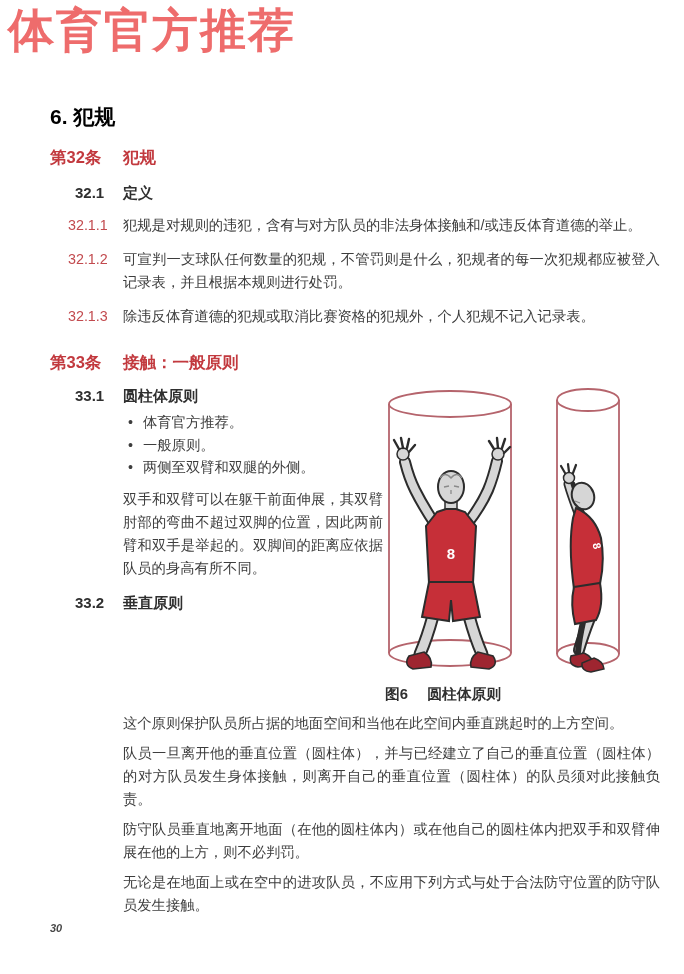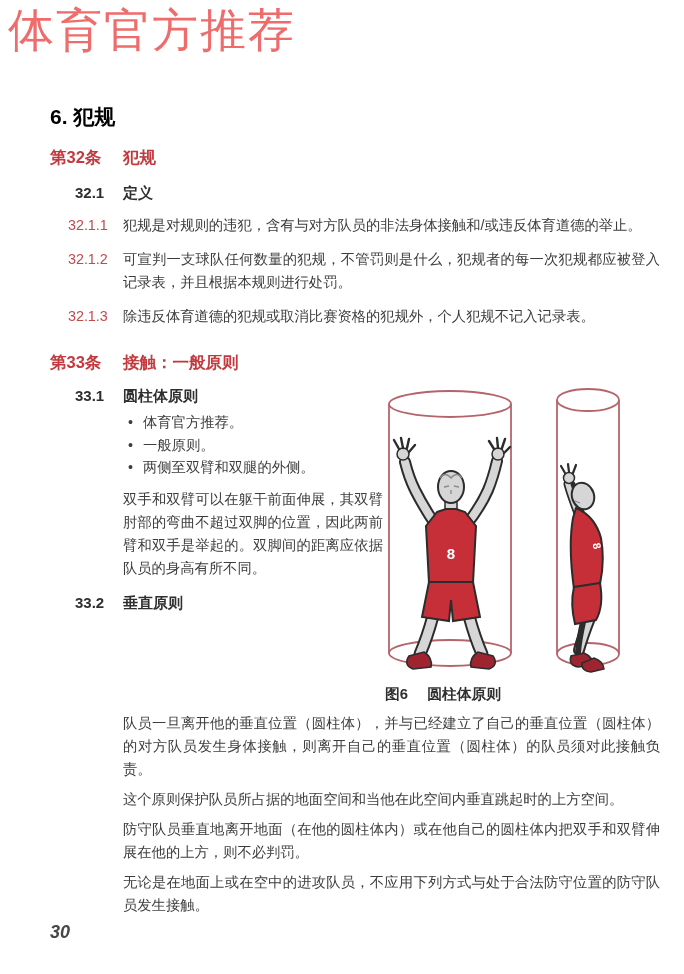--- a/index.html
+++ b/index.html
@@ -3,21 +3,21 @@
 <meta charset="utf-8">
 <style>
   * { margin:0; padding:0; box-sizing:border-box; }
   html,body { background:#ffffff; }
   .page {
     position:relative; width:684px; height:974px; background:#ffffff;
     font-family:"Liberation Sans", sans-serif; color:#3d3d3d; overflow:hidden;
   }
   .watermark {
     position:absolute; top:2px; left:8px;
-    font-family:"DejaVu Serif", serif; font-weight:400;
+    font-family:"DejaVu Serif", serif; font-weight:700;
     font-size:46px; line-height:56px; letter-spacing:2px; color:#ee6c6c;
     white-space:nowrap;
   }
   .content { position:absolute; top:104px; left:50px; width:610px; }
 
   .chapter-title { color:#000000; font-weight:bold; font-size:21px; line-height:26px; }
 
   .row { display:flex; align-items:flex-start; }
   .label-col { flex:0 0 73px; }
 
@@ -47,21 +47,21 @@
 
   .full-paras { margin-top:8px; }
   .full-paras .row { margin-top:0; }
   .full-paras .row + .row { margin-top:7px; }
 
   .figure-caption { margin-top:5px; font-weight:bold; font-size:14.8px; color:#2f2f2f; }
   .figure-caption .cap-text { margin-left:15px; }
 
   .page-number {
     position:absolute; left:50px; top:922px;
-    font-style:italic; font-weight:600; font-size:18px; color:#474747;
+    font-style:italic; font-weight:600; font-size:11px; color:#474747;
   }
 </style>
 </head>
 <body>
 
 <div class="page">
 
   <div class="watermark">体育官方推荐</div>
 
   <div class="content">
@@ -227,28 +227,28 @@
           <span class="cap-label">图6</span>
           <span class="cap-text">圆柱体原则</span>
         </div>
       </div>
 
     </div>
 
     <div class="full-paras">
       <div class="row">
         <div class="label-col"></div>
+        <div class="body-text clause-text">这个原则保护队员所占据的地面空间和当他在此空间内垂直跳起时的上方空间。</div>
+      </div>
+      <div class="row">
+        <div class="label-col"></div>
         <div class="body-text clause-text">队员一旦离开他的垂直位置（圆柱体），并与已经建立了自己的垂直位置（圆柱体）的对方队员发生身体接触，则离开自己的垂直位置（圆柱体）的队员须对此接触负责。</div>
       </div>
       <div class="row">
         <div class="label-col"></div>
-        <div class="body-text clause-text">这个原则保护队员所占据的地面空间和当他在此空间内垂直跳起时的上方空间。</div>
-      </div>
-      <div class="row">
-        <div class="label-col"></div>
         <div class="body-text clause-text">防守队员垂直地离开地面（在他的圆柱体内）或在他自己的圆柱体内把双手和双臂伸展在他的上方，则不必判罚。</div>
       </div>
       <div class="row">
         <div class="label-col"></div>
         <div class="body-text clause-text">无论是在地面上或在空中的进攻队员，不应用下列方式与处于合法防守位置的防守队员发生接触。</div>
       </div>
     </div>
 
   </div>
 

